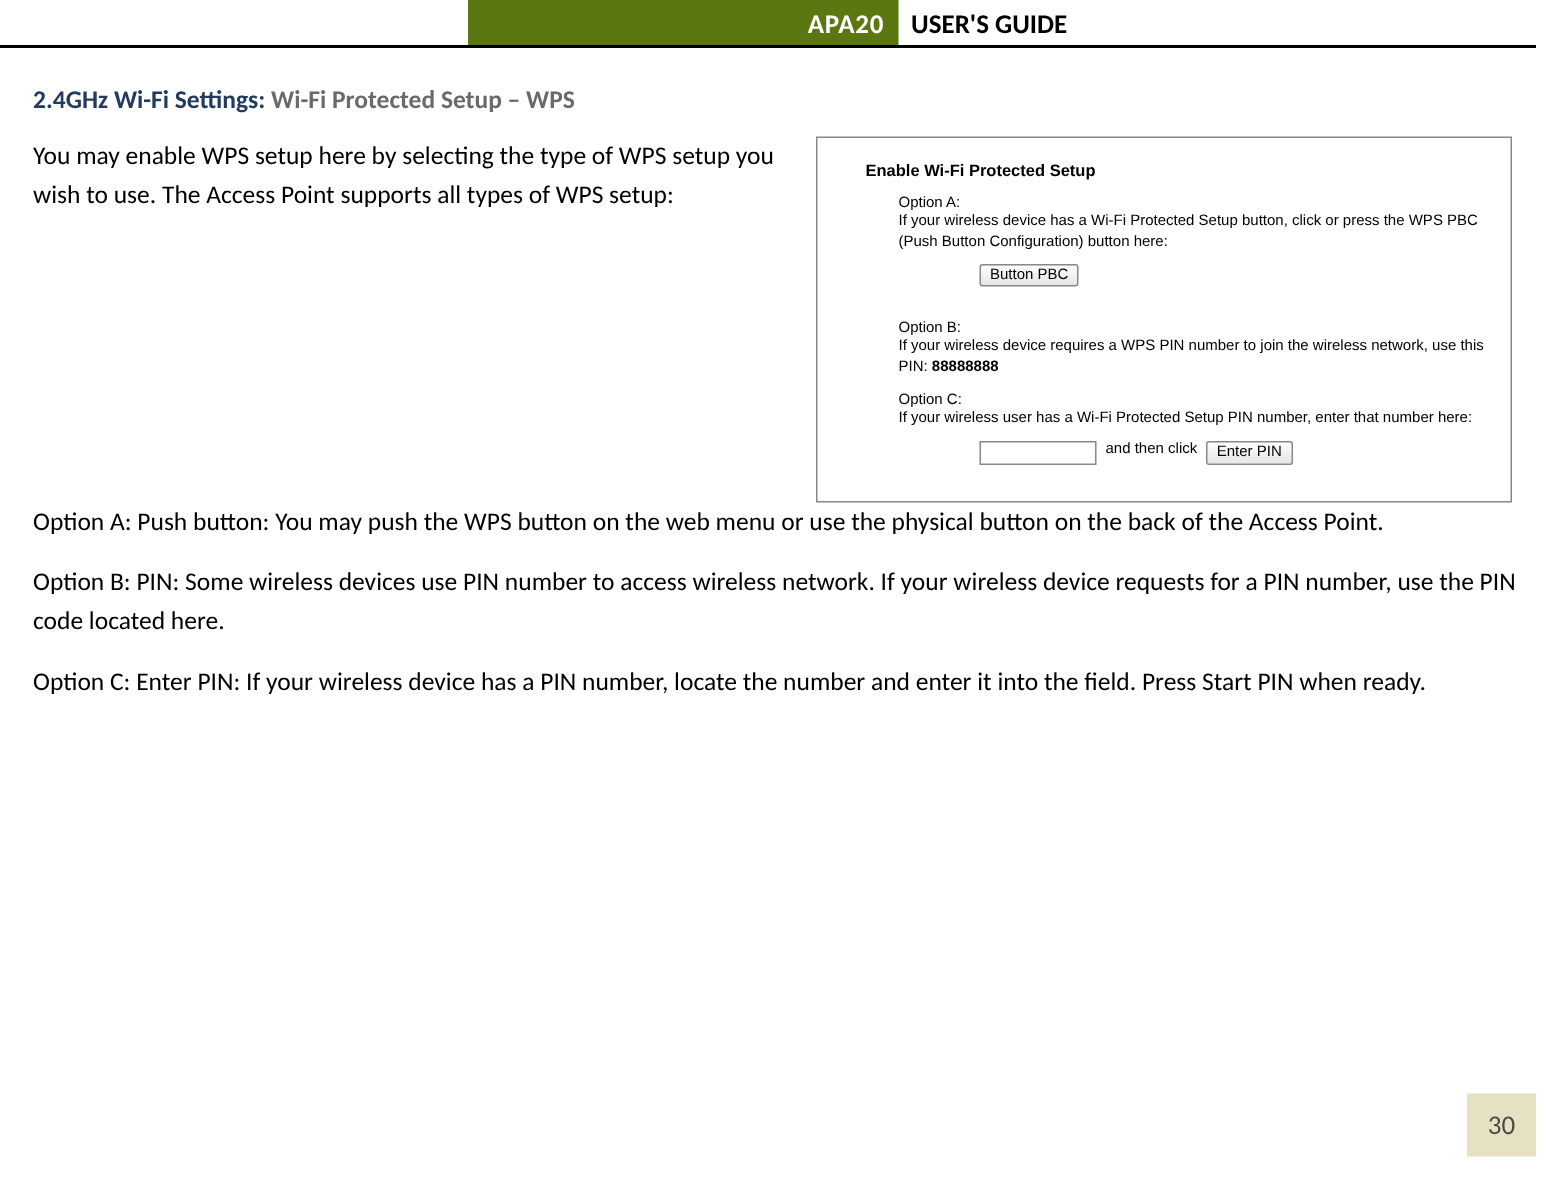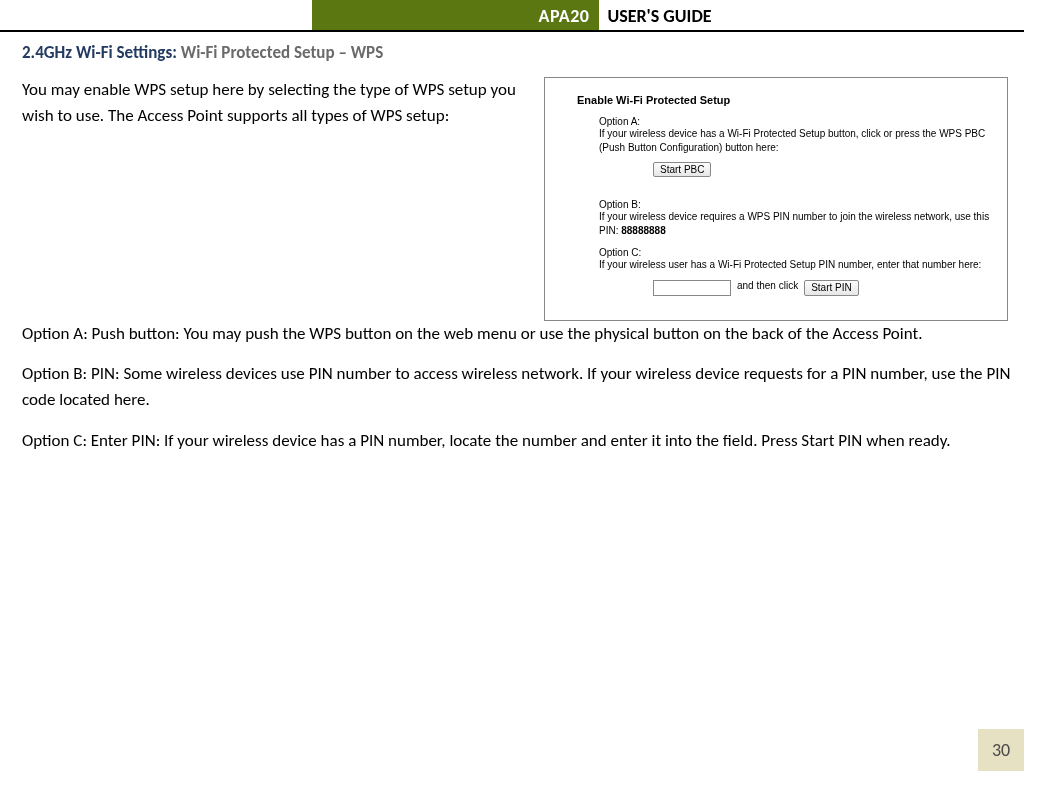--- a/index.html
+++ b/index.html
@@ -30,21 +30,21 @@
       font-size: 18px;
       padding: 5px 10px 5px 6px;
       letter-spacing: 0.5px;
     }
     .header-title {
       font-weight: bold;
       font-size: 18px;
       padding: 5px 0 0 8px;
     }
     .content {
-      padding: 10px 26px 0 22px;
+      padding: 24px 26px 0 22px;
     }
     .section-heading {
       font-weight: bold;
       font-size: 17px;
       color: #233a61;
       margin-bottom: 14px;
     }
     .section-heading .gray {
       color: #6a6a6a;
     }
@@ -155,41 +155,41 @@
     </div>
 
     <div class="panel">
       <div class="panel-title">Enable Wi-Fi Protected Setup</div>
 
       <div class="opt-block">
         <div class="opt-row">
           <div class="opt-label">Option A:</div>
           <div class="opt-body">If your wireless device has a Wi-Fi Protected Setup button, click or press the WPS PBC (Push Button Configuration) button here:</div>
         </div>
-        <button class="btn btn-indent">Start PBC</button>
+        <button class="btn btn-indent">Button PBC</button>
       </div>
 
       <div class="opt-block">
         <div class="opt-row">
           <div class="opt-label">Option B:</div>
           <div class="opt-body">
             <span>If your wireless device requires a WPS PIN number to join the wireless network, use this PIN: </span><span class="pin-num">88888888</span>
           </div>
         </div>
       </div>
 
       <div class="opt-block">
         <div class="opt-row">
           <div class="opt-label">Option C:</div>
           <div class="opt-body">If your wireless user has a Wi-Fi Protected Setup PIN number, enter that number here:</div>
         </div>
         <div class="inline-row">
           <input class="pin-input" type="text" style="">
           <span>and then click</span>
-          <button class="btn">Start PIN</button>
+          <button class="btn">Enter PIN</button>
         </div>
       </div>
     </div>
   </div>
 
   <p class="para">Option A: Push button: You may push the WPS button on the web menu or use the physical button on the back of the Access Point.</p>
   <p class="para">Option B: PIN: Some wireless devices use PIN number to access wireless network. If your wireless device requests for a PIN number, use the PIN code located here.</p>
   <p class="para">Option C: Enter PIN: If your wireless device has a PIN number, locate the number and enter it into the field. Press Start PIN when ready.</p>
 
 </div>

